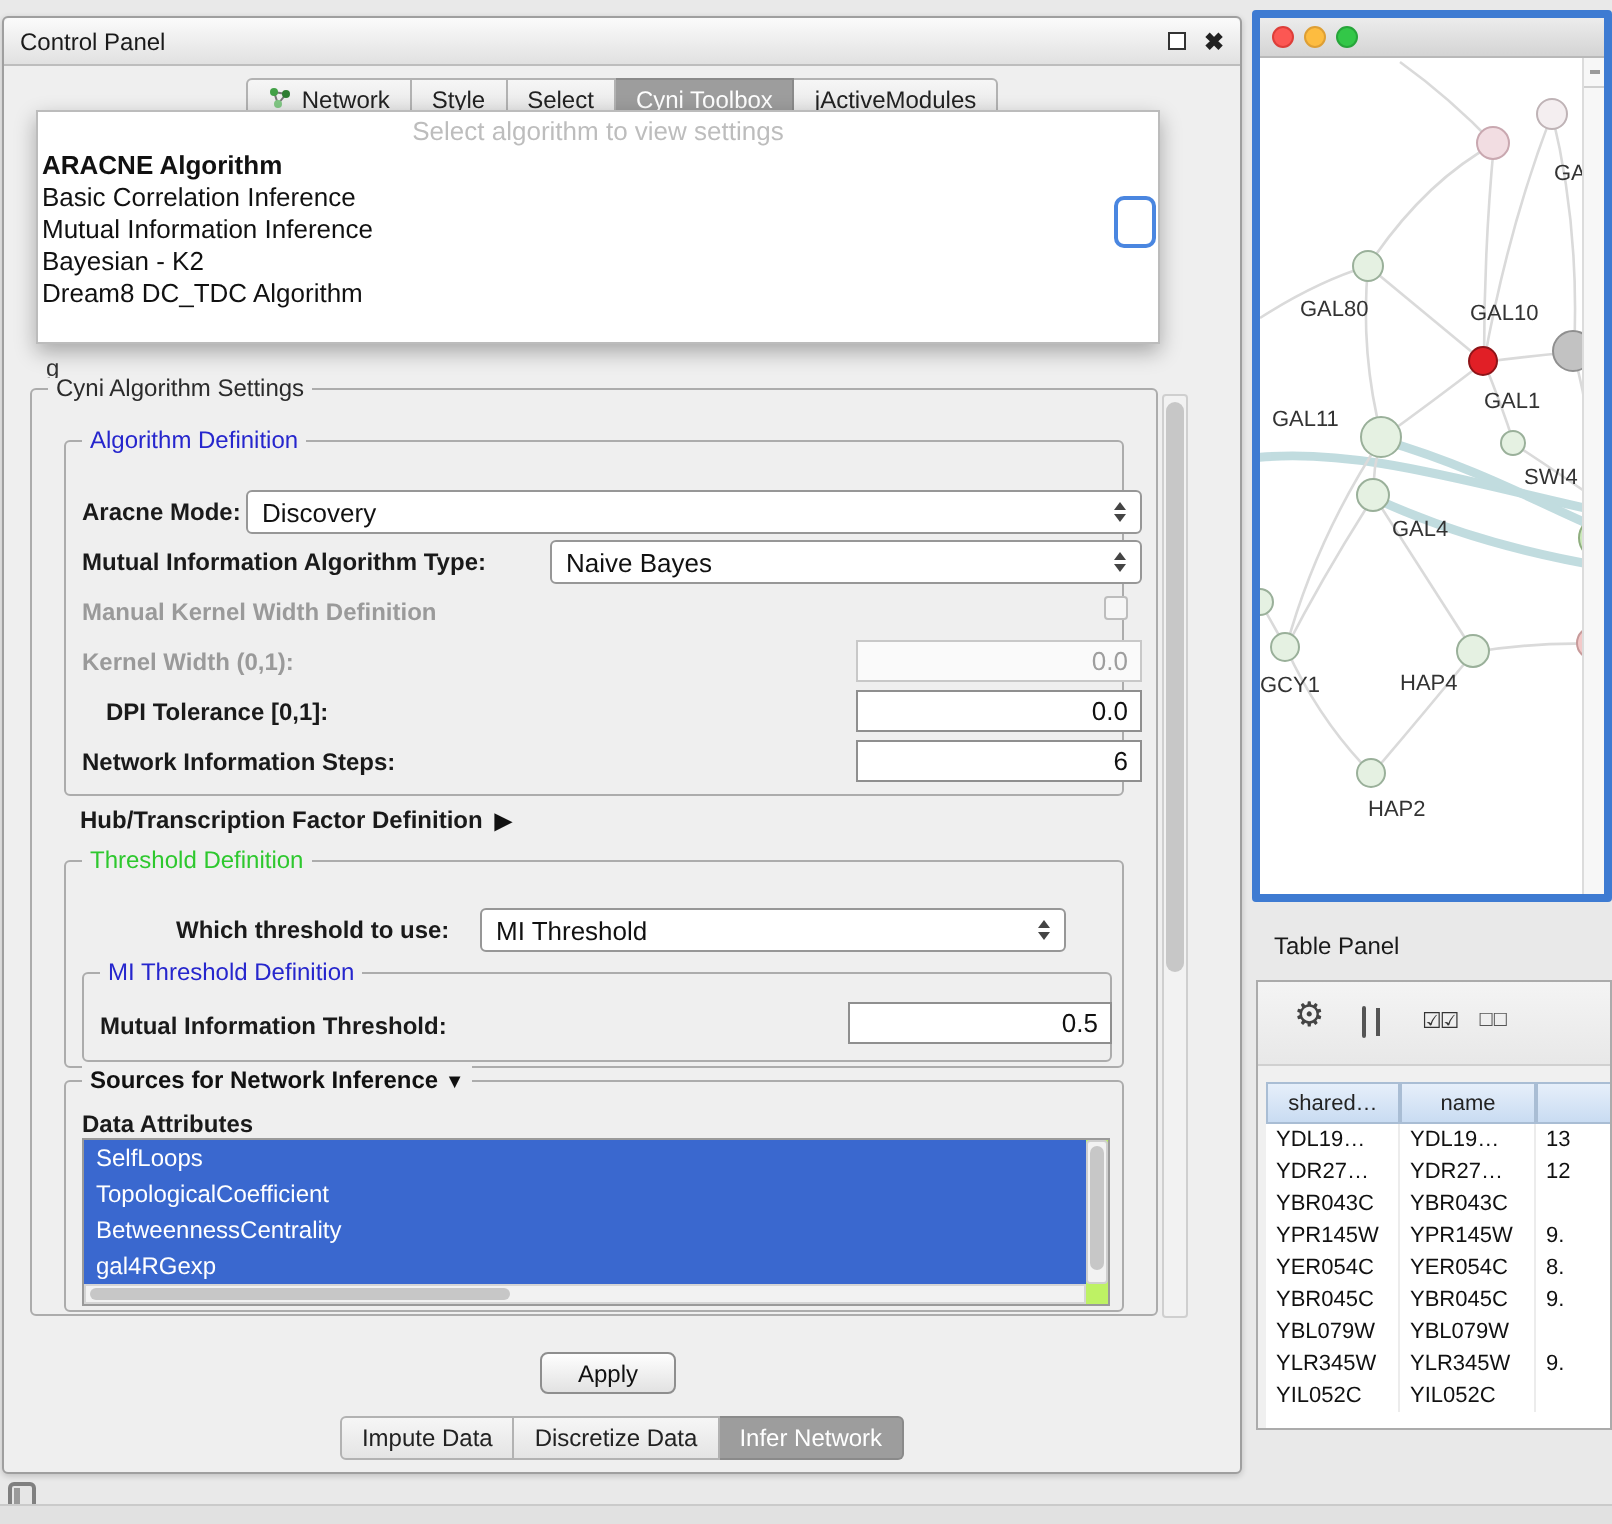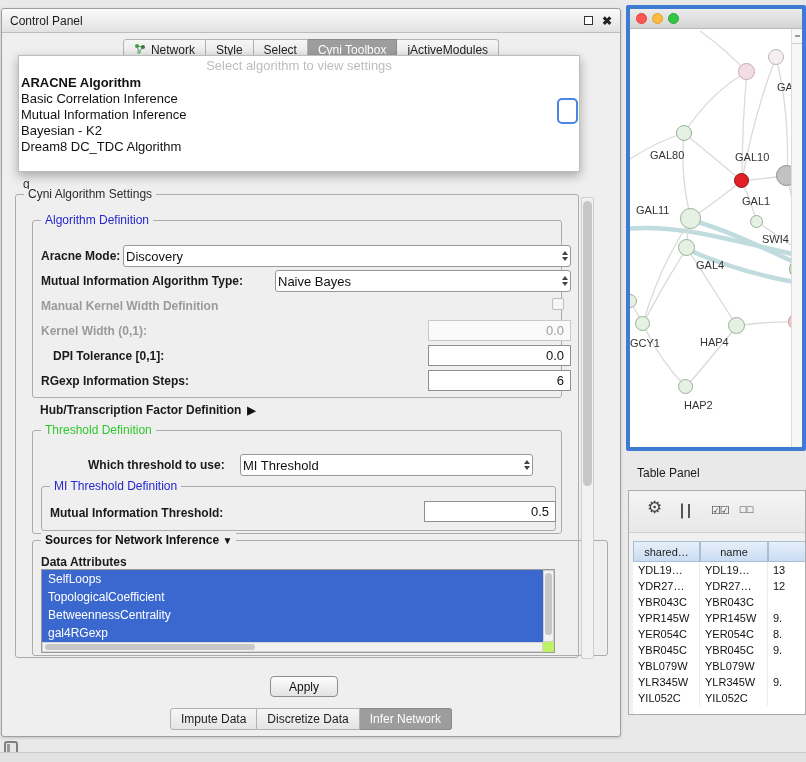--- a/index.html
+++ b/index.html
@@ -38,21 +38,21 @@
   
   .group{position:absolute;border:1px solid #acacac;border-radius:3px}
   .legend{position:absolute;top:-8px;left:8px;background:#efefef;padding:0 4px;font-size:12px;color:#2b2b2b;white-space:nowrap}
   .legend.blue{color:#2626cd}
   .legend.green{color:#2ec82e}
   .legend.bold{font-weight:bold;color:#111}
 
   .lbl{position:absolute;font-weight:bold;font-size:12px;color:#1a1a1a;white-space:nowrap}
   .lbl.disabled{color:#9a9a9a}
   .combo{position:absolute;height:22px;background:#fff;border:1px solid #979797;border-radius:3px;
-    display:flex;align-items:center;padding:0 2px;font-size:13px;color:#111}
+    display:flex;align-items:center;padding:0 7px;font-size:13px;color:#111}
   .combo .arrows{margin-left:auto;display:flex;flex-direction:column;gap:2px;padding-left:6px}
   .tri-up{width:0;height:0;border-left:3.5px solid transparent;border-right:3.5px solid transparent;border-bottom:4.5px solid #444}
   .tri-dn{width:0;height:0;border-left:3.5px solid transparent;border-right:3.5px solid transparent;border-top:4.5px solid #444}
   .field{position:absolute;height:21px;background:#fff;border:1px solid #8f8f8f;display:flex;align-items:center;
     justify-content:flex-end;padding:0 6px;font-size:13px;color:#111}
   .field.disabled{background:#fafafa;border-color:#c8c8c8;color:#9e9e9e}
   .checkbox{position:absolute;width:12px;height:12px;border:1px solid #bdbdbd;background:#f6f6f6;border-radius:2px}
 
   .sb-v{position:absolute;background:#f2f2f2;border:1px solid #cfcfcf;border-radius:2px}
   .sb-v .thumb{position:absolute;left:1px;right:1px;background:#c7c7c7;border-radius:6px}
@@ -190,21 +190,21 @@
         <span class="lbl disabled" style="left:8px;top:103px">Kernel Width (0,1):</span>
         <div class="field disabled" style="left:395px;top:99px;width:143px">
           <span>0.0</span>
         </div>
 
         <span class="lbl" style="left:20px;top:128px">DPI Tolerance [0,1]:</span>
         <div class="field" style="left:395px;top:124px;width:143px">
           <span>0.0</span>
         </div>
 
-        <span class="lbl" style="left:8px;top:153px">RGexp Information Steps:</span>
+        <span class="lbl" style="left:8px;top:153px">Network Information Steps:</span>
         <div class="field" style="left:395px;top:149px;width:143px">
           <span>6</span>
         </div>
       </div>
 
       <span class="lbl" style="left:24px;top:208px">
         <span>Hub/Transcription Factor Definition</span><span class="expand-arrow">▶</span>
       </span>
 
       <div class="group" style="left:16px;top:235px;width:530px;height:104px">
@@ -221,21 +221,21 @@
 
         <div class="group" style="left:8px;top:55px;width:515px;height:45px">
           <span class="legend blue">MI Threshold Definition</span>
           <span class="lbl" style="left:8px;top:19px">Mutual Information Threshold:</span>
           <div class="field" style="left:382px;top:14px;width:132px">
             <span>0.5</span>
           </div>
         </div>
       </div>
 
-      <div class="group" style="left:16px;top:345px;width:576px;height:116px">
+      <div class="group" style="left:16px;top:345px;width:530px;height:116px">
         <span class="legend bold">
           <span>Sources for Network Inference</span>
           <span style="font-size:10px">▼</span>
         </span>
         <span class="lbl" style="left:8px;top:14px">Data Attributes</span>
 
         <div class="listbox" style="left:8px;top:28px;width:514px;height:84px">
           <div class="list-items">
             <div class="listitem">SelfLoops</div>
             <div class="listitem">TopologicalCoefficient</div>

